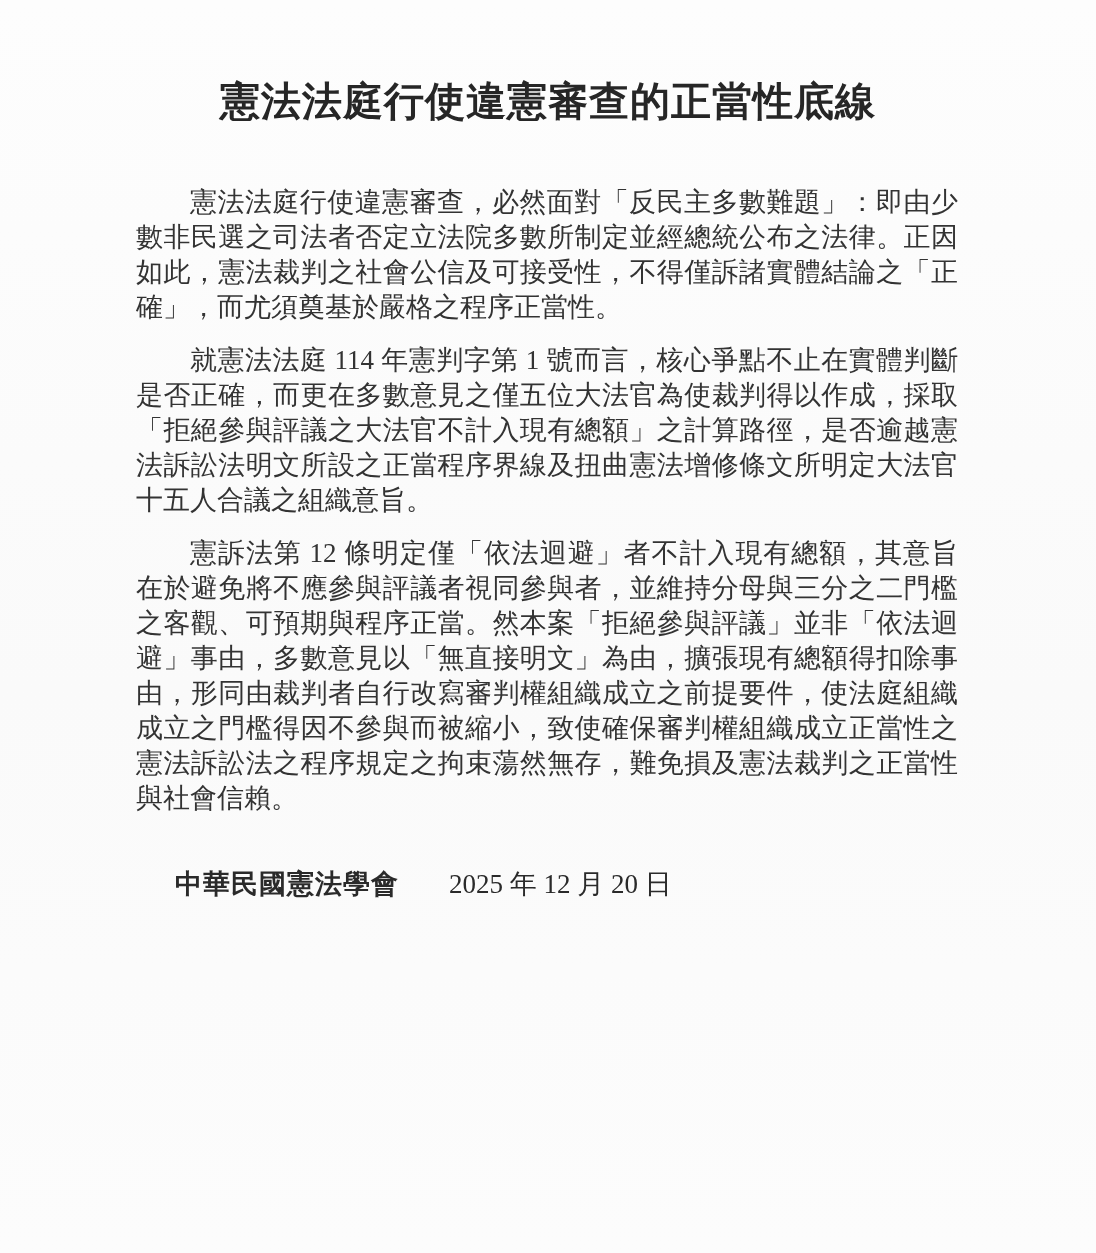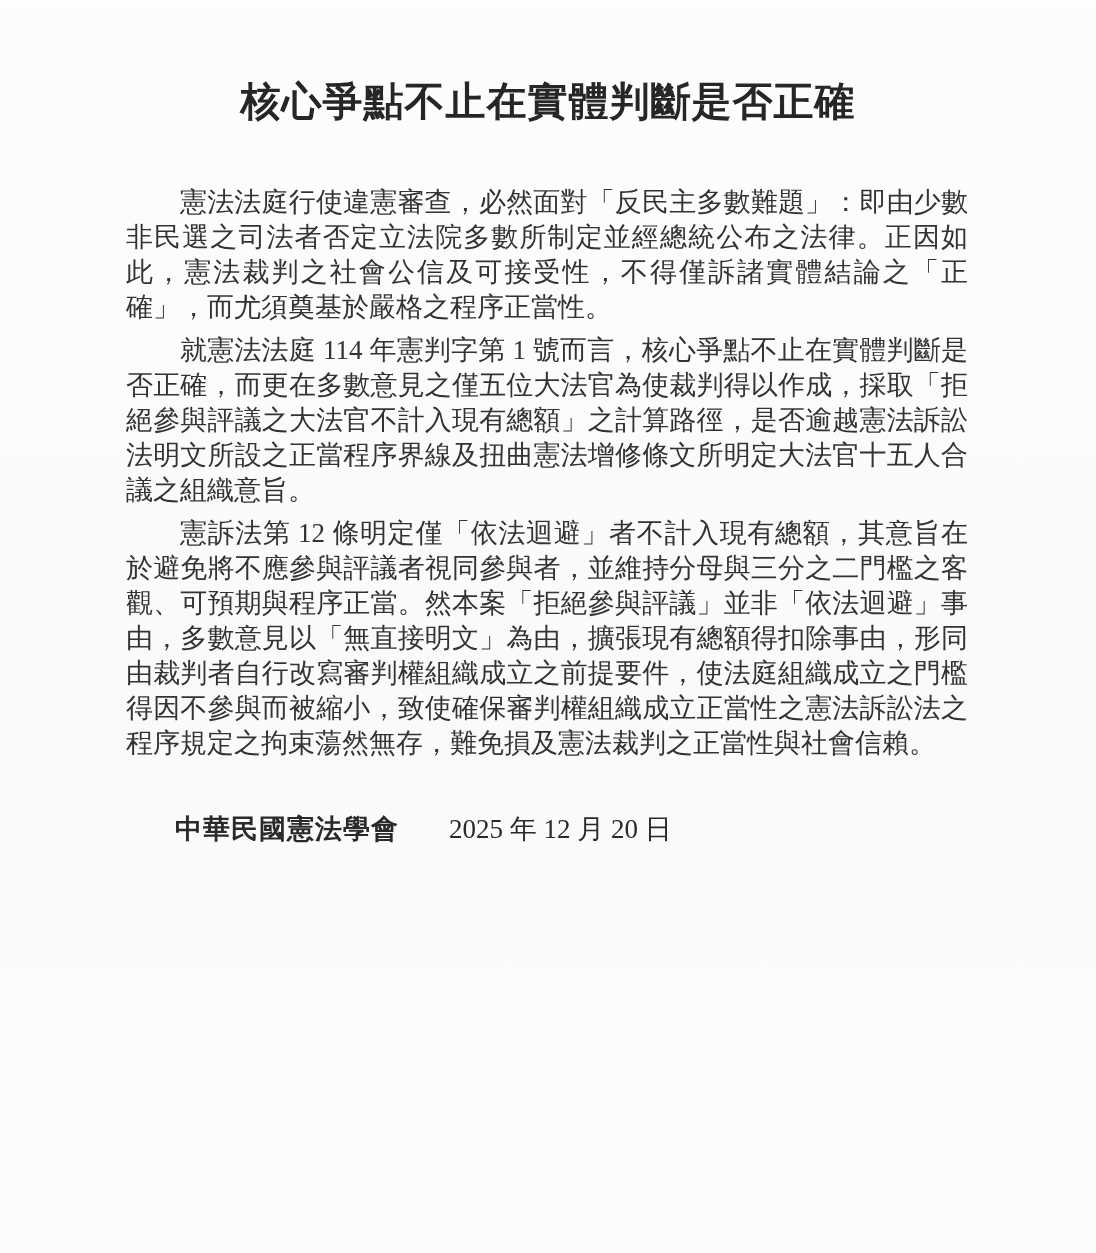--- a/index.html
+++ b/index.html
@@ -31,21 +31,21 @@
     }
     .doc-body {
       margin: 56px 120px 0 118px;
       font-size: 27px;
       line-height: 35px;
       text-align: justify;
       text-justify: inter-ideograph;
       color: #333333;
     }
     .doc-body p {
-      margin: 8px;
+      margin: 18px;
       padding: 0;
       text-indent: 2em;
     }
     .signature-row {
       margin: 50px 0 0 175px;
       font-size: 27px;
       color: #2a2a2a;
       display: flex;
       align-items: baseline;
     }
@@ -56,21 +56,21 @@
     .signature-date {
       margin-left: 50px;
       font-weight: 400;
     }
   </style>
 </head>
 <body>
 
 <div class="page">
 
-  <h1 class="doc-title">核心爭點不止在實體判斷是否正確</h1>
+  <h1 class="doc-title">憲法法庭行使違憲審查的正當性底線</h1>
 
   <div class="doc-body">
     <p>憲法法庭行使違憲審查，必然面對「反民主多數難題」：即由少數非民選之司法者否定立法院多數所制定並經總統公布之法律。正因如此，憲法裁判之社會公信及可接受性，不得僅訴諸實體結論之「正確」，而尤須奠基於嚴格之程序正當性。</p>
     <p>就憲法法庭 114 年憲判字第 1 號而言，核心爭點不止在實體判斷是否正確，而更在多數意見之僅五位大法官為使裁判得以作成，採取「拒絕參與評議之大法官不計入現有總額」之計算路徑，是否逾越憲法訴訟法明文所設之正當程序界線及扭曲憲法增修條文所明定大法官十五人合議之組織意旨。</p>
     <p>憲訴法第 12 條明定僅「依法迴避」者不計入現有總額，其意旨在於避免將不應參與評議者視同參與者，並維持分母與三分之二門檻之客觀、可預期與程序正當。然本案「拒絕參與評議」並非「依法迴避」事由，多數意見以「無直接明文」為由，擴張現有總額得扣除事由，形同由裁判者自行改寫審判權組織成立之前提要件，使法庭組織成立之門檻得因不參與而被縮小，致使確保審判權組織成立正當性之憲法訴訟法之程序規定之拘束蕩然無存，難免損及憲法裁判之正當性與社會信賴。</p>
   </div>
 
   <div class="signature-row">
     <span class="signature-org">中華民國憲法學會</span>
     <span class="signature-date">2025 年 12 月 20 日</span>

